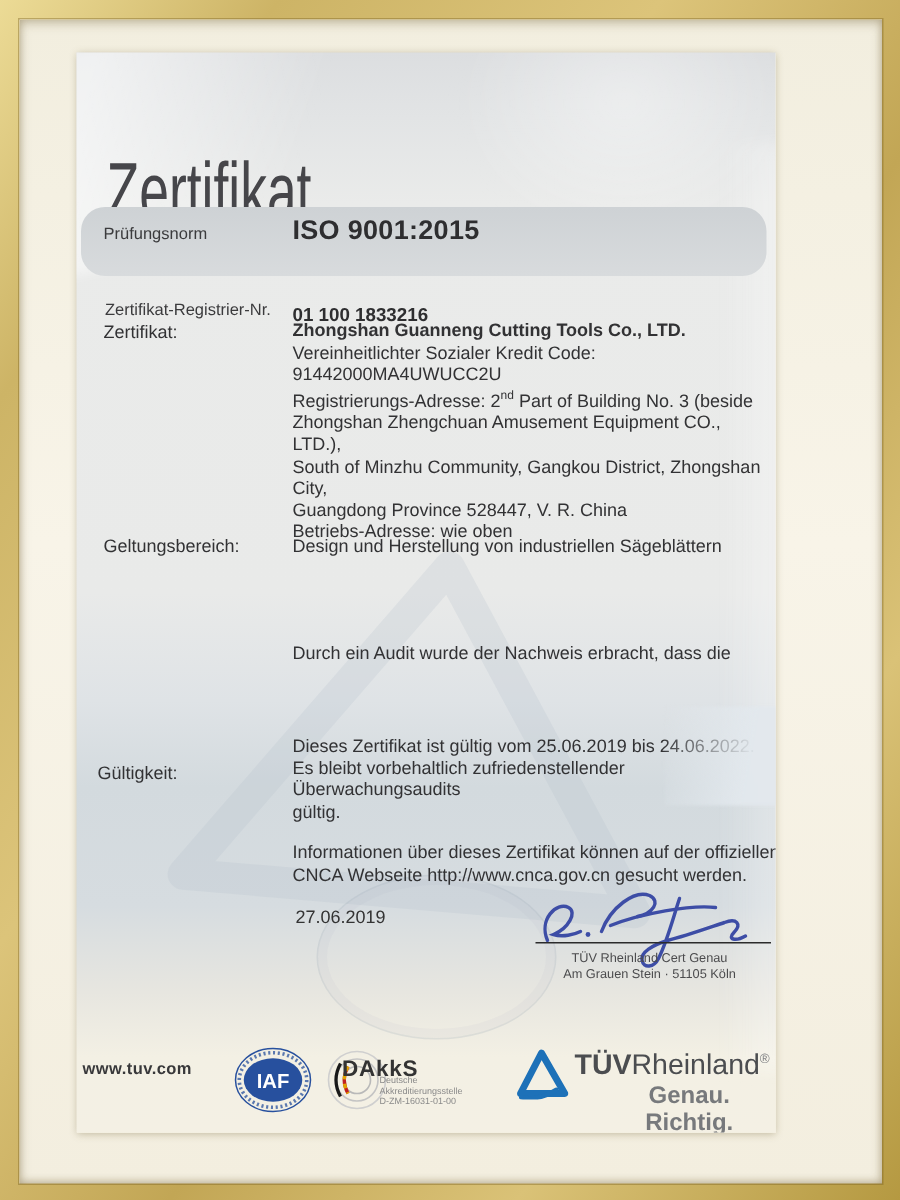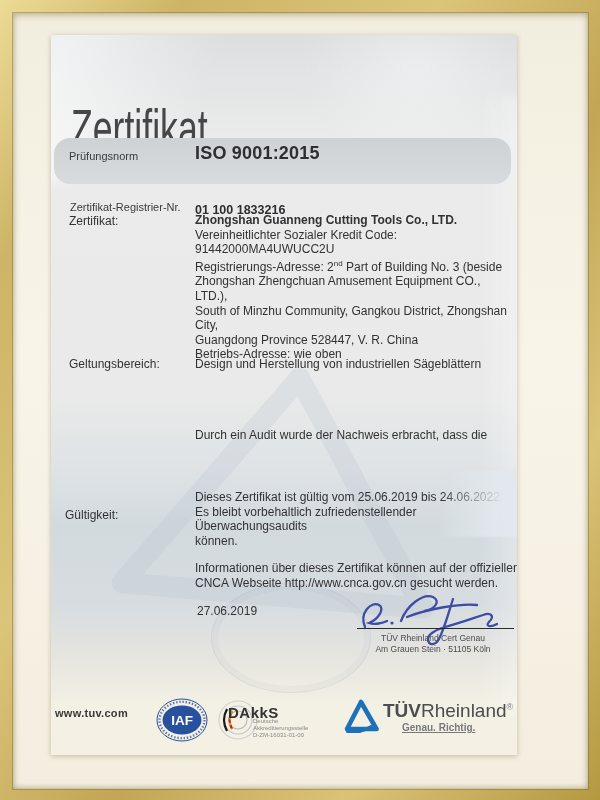--- a/index.html
+++ b/index.html
@@ -40,21 +40,21 @@
   .sigline{left:306px;top:593px;width:157px;height:1.3px;background:#2b2b2b;}
   .issuer{left:296px;top:598px;width:172px;text-align:center;font-size:8.5px;line-height:10.5px;color:#4b4b4d;}
   .date{left:146px;top:569px;font-size:12px;color:#333;}
   .website{left:4px;top:672px;font-size:11px;font-weight:700;color:#38383a;letter-spacing:.3px;}
   .dakks-word{left:15px;top:9px;font-size:15px;font-weight:700;color:#333;letter-spacing:.5px;}
   .dakks-sub{left:40px;top:23px;font-size:6px;line-height:7px;color:#8a8a8a;white-space:nowrap;}
   .tuv-brand{left:42px;top:3px;font-size:19px;color:#4b4d50;white-space:nowrap;}
   .tuv-brand .b{font-weight:700;}
   .tuv-brand .r{font-weight:400;}
   .tuv-brand sup{font-size:9px;color:#808285;}
-  .tuv-tag{left:61px;top:25px;font-size:10px;font-weight:700;color:#77797c;text-decoration:underline;}
+  .tuv-tag{left:61px;top:25px;font-size:16px;font-weight:700;color:#77797c;}
 </style>
 </head>
 <body>
 
 <div class="photo">
   <div class="mat">
     <div class="paper">
 
       <svg class="wm-tri noevt" width="340" height="250" viewBox="0 0 340 250">
         <polygon points="175,14 322,230 20,236" fill="none" stroke="#b2bdc9" stroke-width="21" stroke-linejoin="round" opacity="0.5"></polygon>
@@ -88,21 +88,21 @@
       <div class="abs body" style="left:144px;top:322px;width:320px;">Design und Herstellung von industriellen Sägeblättern</div>
 
       <div class="abs body" style="left:144px;top:393px;width:315px;">
         <div>Durch ein Audit wurde der Nachweis erbracht, dass die</div>
       </div>
 
       <div class="abs body" style="left:14px;top:456px;margin-top:17px;">Gültigkeit:</div>
       <div class="abs body" style="left:144px;top:455px;width:330px;">
         <div>Dieses Zertifikat ist gültig vom 25.06.2019 bis 24.06.2022.</div>
         <div>Es bleibt vorbehaltlich zufriedenstellender Überwachungsaudits</div>
-        <div>können.</div>
+        <div>gültig.</div>
       </div>
 
       <div class="abs body" style="left:144px;top:510px;width:330px;margin-top:16px;">
         <div>Informationen über dieses Zertifikat können auf der offiziellen</div>
         <div>CNCA Webseite http://www.cnca.gov.cn gesucht werden.</div>
       </div>
 
       <div class="glare3 noevt"></div>
 
       <div class="abs date">27.06.2019</div>

